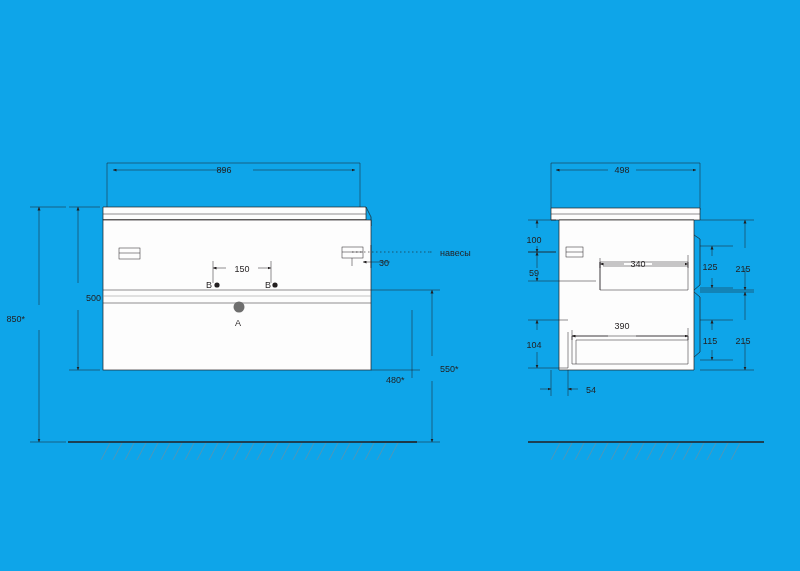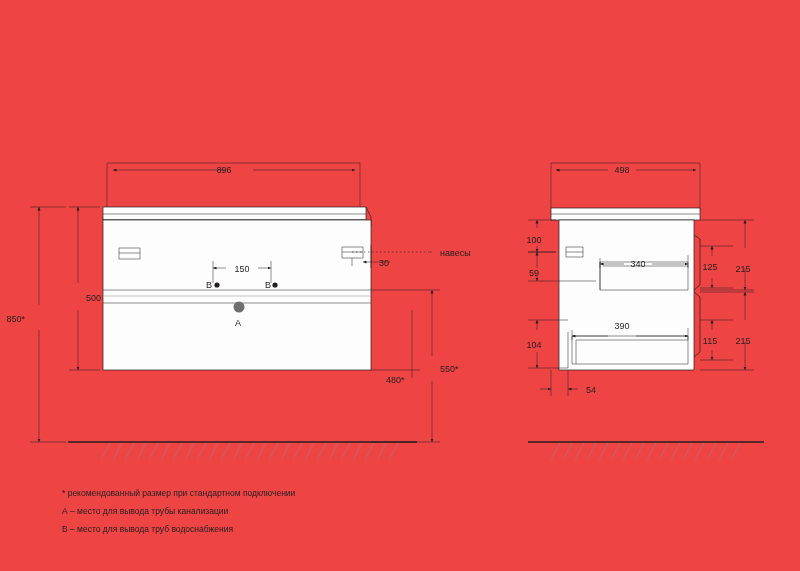--- a/index.html
+++ b/index.html
@@ -9,21 +9,21 @@
   }
   body {
     font-family: "Liberation Sans", sans-serif;
     color: #231f20;
   }
   #sheet {
     position: relative;
     width: 800px;
     height: 571px;
     overflow: hidden;
-    background: #ef4444;
+    background: #0ea5e9;
   }
   #sheet svg {
     position: absolute;
     left: 0;
     top: 0;
     width: 800px;
     height: 571px;
   }
   .notes {
     position: absolute;
@@ -345,18 +345,13 @@
         <line x1="680" y1="443" x2="671" y2="460"></line>
         <line x1="692" y1="443" x2="683" y2="460"></line>
         <line x1="704" y1="443" x2="695" y2="460"></line>
         <line x1="716" y1="443" x2="707" y2="460"></line>
         <line x1="728" y1="443" x2="719" y2="460"></line>
         <line x1="740" y1="443" x2="731" y2="460"></line>
       </g>
     </g>
   </svg>
 
-  <div class="notes">
-    <div class="note-line">* рекомендованный размер при стандартном подключении</div>
-    <div class="note-line">А – место для вывода трубы канализации</div>
-    <div class="note-line">В – место для вывода труб водоснабжения</div>
-  </div>
 </div>
 
 </body></html>

